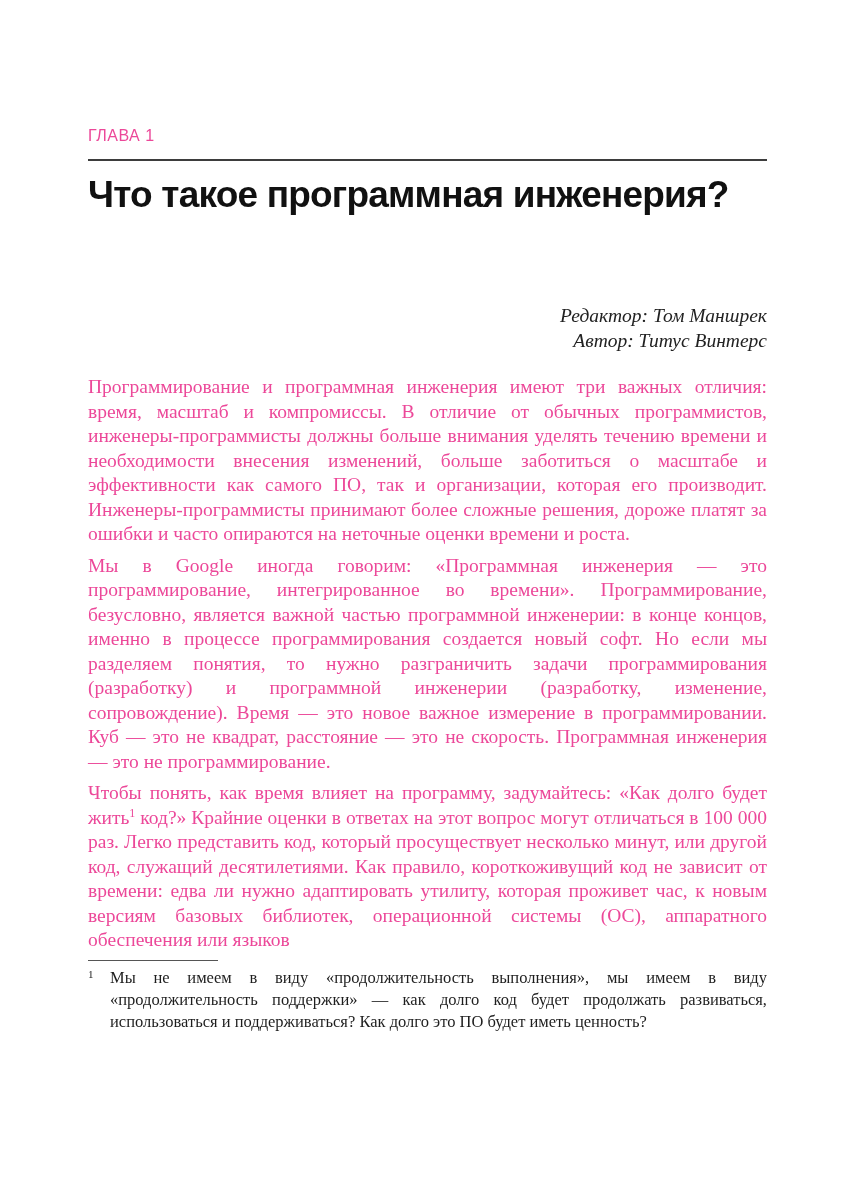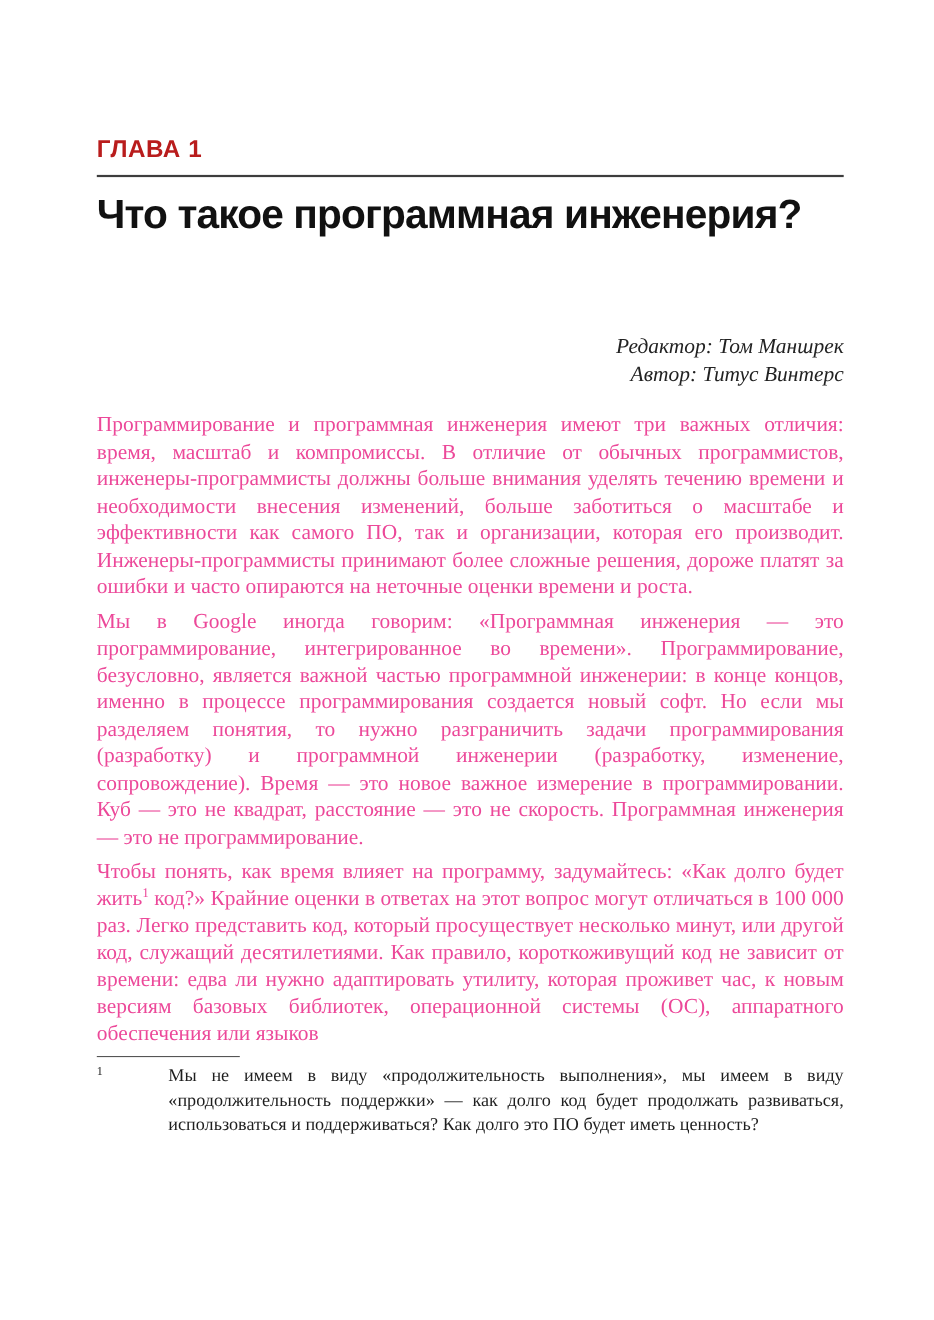--- a/index.html
+++ b/index.html
@@ -15,25 +15,25 @@
     background: #ffffff;
     box-sizing: border-box;
     padding: 0 82px 0 88px;
     color: #1e1e1e;
     overflow: hidden;
   }
   
   .chapter-label {
     margin: 122px 0 0 0;
     font-family: "Liberation Sans", sans-serif;
-    font-size: 22px;
+    font-size: 16px;
     line-height: 28px;
-    font-weight: 700;
+    font-weight: 400;
     letter-spacing: 0.5px;
-    color: #b91c1c;
+    color: #ec4899;
   }
   .chapter-rule {
     border: none;
     border-top: 2px solid #3d3d3d;
     margin: 9px 0 0 0;
     width: 100%;
   }
   .chapter-title {
     margin: 12px 0 0 0;
     font-family: "Liberation Sans", sans-serif;
@@ -114,21 +114,20 @@
     font-size: 11px;
     line-height: 22px;
     vertical-align: super;
     position: relative;
     top: -4px;
   }
   .fn-text {
     flex: 1 1 auto;
     text-align: justify;
     hyphens: auto;
-    margin-left: 43px;
     -webkit-hyphens: auto;
   }
 </style>
 </head>
 <body>
 
 <div class="page">
 
   <header>
     <div class="chapter-label">ГЛАВА 1</div>

